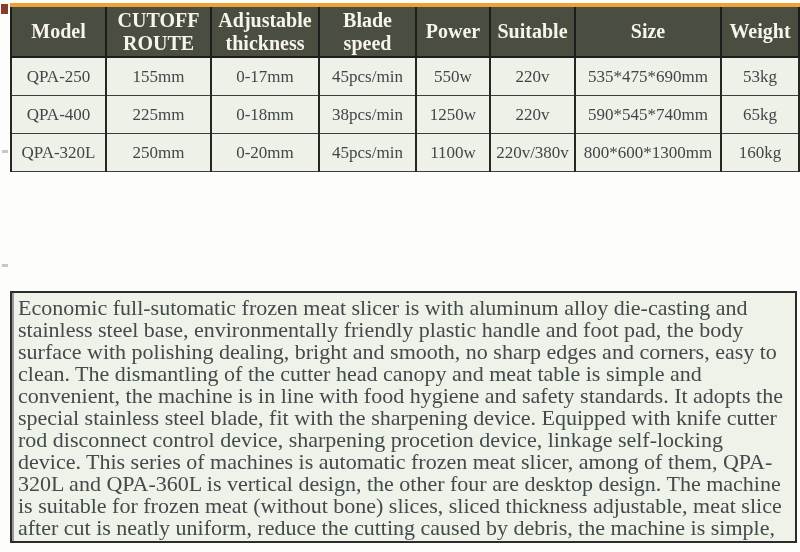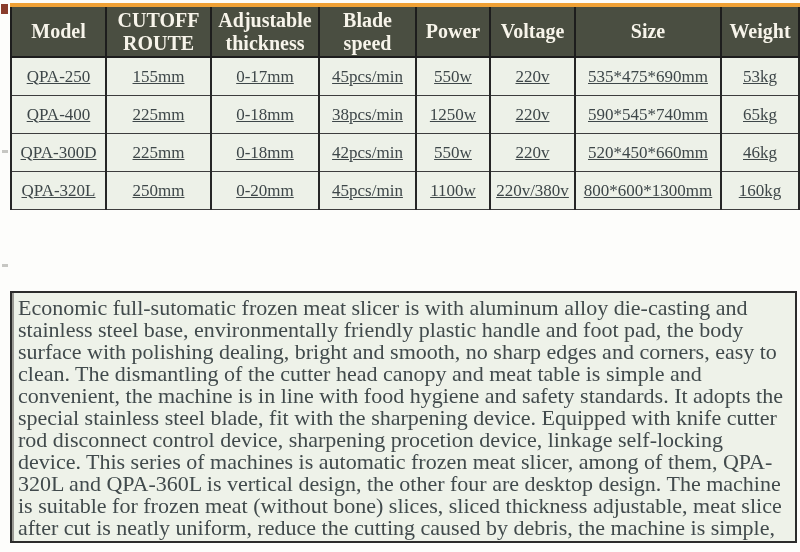--- a/index.html
+++ b/index.html
@@ -65,21 +65,20 @@
     height: 37px;
     text-align: center;
     vertical-align: middle;
     padding: 0 1px;
     border-left: 2px solid #262626;
     border-right: 2px solid #262626;
     border-top: 1px solid #3d3d3d;
     border-bottom: 1px solid #3d3d3d;
     white-space: nowrap;
     overflow: hidden;
-    text-decoration: underline;
   }
   .desc-block {
     position: absolute;
     left: 10px;
     top: 291px;
     width: 787px;
     height: 252px;
     box-sizing: border-box;
     border: 2px solid #2c2c2c;
     background: #eef2e9;
@@ -112,21 +111,21 @@
           <col style="width:146px">
           <col style="width:78px">
       </colgroup>
       <thead>
         <tr>
           <th>Model</th>
           <th>CUTOFF ROUTE</th>
           <th>Adjustable thickness</th>
           <th>Blade speed</th>
           <th>Power</th>
-          <th>Voltage</th>
+          <th>Suitable</th>
           <th>Size</th>
           <th>Weight</th>
         </tr>
       </thead>
       <tbody>
         <tr>
           <td>QPA-250</td>
           <td>155mm</td>
           <td>0-17mm</td>
           <td>45pcs/min</td>
@@ -139,30 +138,20 @@
           <td>QPA-400</td>
           <td>225mm</td>
           <td>0-18mm</td>
           <td>38pcs/min</td>
           <td>1250w</td>
           <td>220v</td>
           <td>590*545*740mm</td>
           <td>65kg</td>
         </tr>
         <tr>
-          <td>QPA-300D</td>
-          <td>225mm</td>
-          <td>0-18mm</td>
-          <td>42pcs/min</td>
-          <td>550w</td>
-          <td>220v</td>
-          <td>520*450*660mm</td>
-          <td>46kg</td>
-        </tr>
-        <tr>
           <td>QPA-320L</td>
           <td>250mm</td>
           <td>0-20mm</td>
           <td>45pcs/min</td>
           <td>1100w</td>
           <td>220v/380v</td>
           <td>800*600*1300mm</td>
           <td>160kg</td>
         </tr>
       </tbody>

